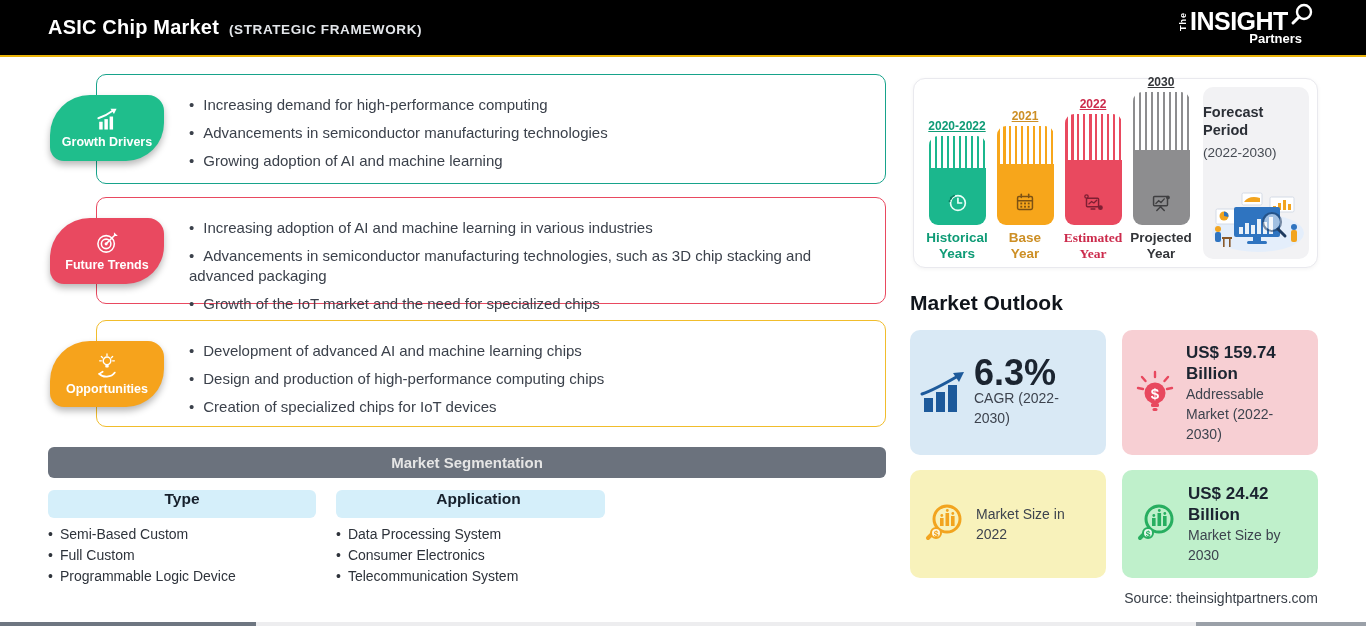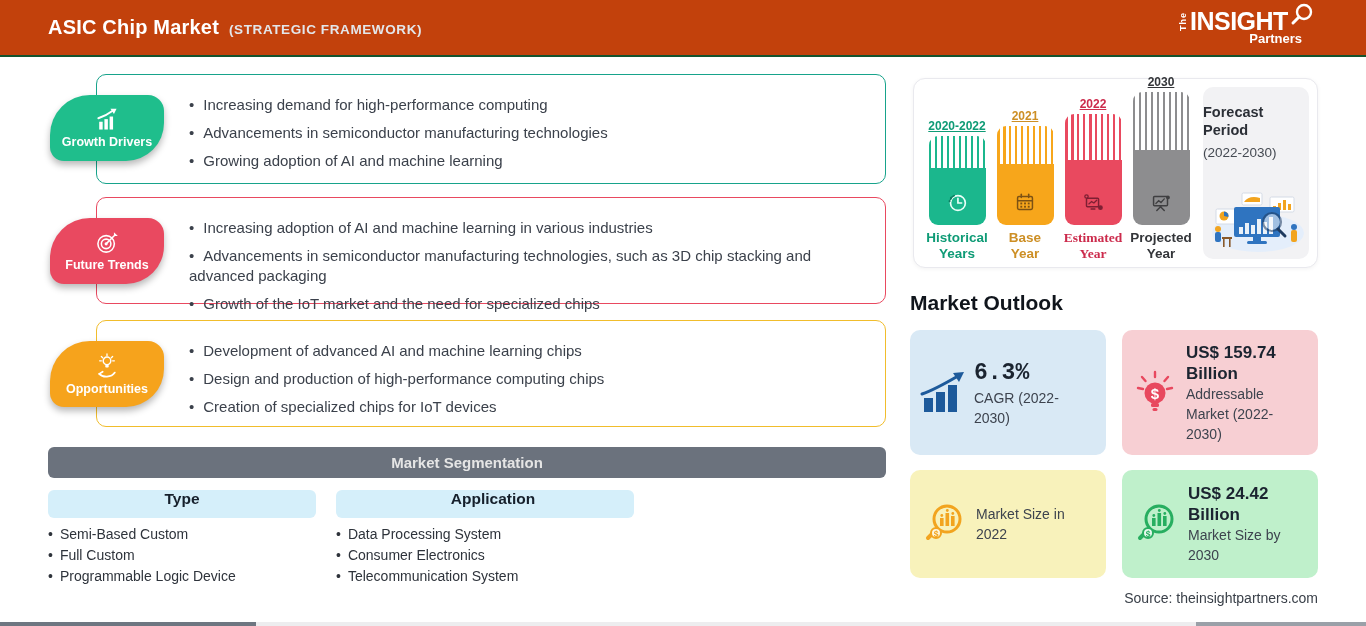--- a/index.html
+++ b/index.html
@@ -1,21 +1,21 @@
 <!DOCTYPE html>
 <html><head>
 <meta charset="utf-8">
 <style>
   * { box-sizing: border-box; margin: 0; padding: 0; }
   html,body { width:1366px; height:626px; overflow:hidden; }
   body { font-family:"Liberation Sans", sans-serif; background:#fff; position:relative; }
 
   
   .header { position:absolute; left:0; top:0; width:1366px; height:57px;
-            background:#c2410c; display:flex; align-items:center; border-bottom:2px solid #14532d; }
+            background:#000000; display:flex; align-items:center; border-bottom:2px solid #eab308; }
   .h-titles { display:flex; align-items:baseline; gap:10px; margin-left:48px; }
   .h-title { color:#fff; font-size:20px; font-weight:700; letter-spacing:.2px; }
   .h-sub { color:#e3e6ea; font-size:13.5px; font-weight:600; letter-spacing:.6px; }
   .logo { position:absolute; right:58px; top:9px; width:130px; height:42px; color:#fff; }
   .logo-row { display:flex; align-items:flex-end; }
   .logo-the { font-size:9px; font-weight:700; writing-mode:vertical-rl; transform:rotate(180deg); letter-spacing:1px; margin-right:2px; margin-bottom:2px; }
   .logo-insight { font-size:25px; font-weight:800; letter-spacing:-.5px; line-height:24px; }
   .logo-partners { font-size:13px; font-weight:700; text-align:right; margin-top:-2px; margin-right:6px; }
   .logo-mag { position:absolute; right:-8px; top:-6px; }
 
@@ -54,21 +54,21 @@
               border-radius:10px; text-align:left; padding-top:16px; }
   .fc-title { font-size:14.5px; font-weight:700; color:#2b2f36; line-height:18px; }
   .fc-range { font-size:13.5px; color:#454a52; margin-top:6px; }
   .fc-illo { position:absolute; bottom:6px; left:3px; }
 
   
   .outlook-title { position:absolute; left:910px; top:291px; font-size:21px; font-weight:700; color:#10151c; }
   .ocard { position:absolute; width:196px; border-radius:10px; display:flex; align-items:center; padding:10px 12px 10px 10px; gap:8px; }
   .ocard .txt { flex:1; }
   .oval { font-size:17px; font-weight:700; color:#1b2430; line-height:21px; }
-  .oval.big { font-size:23px; line-height:30px;font-family:Liberation Mono, monospace; }
+  .oval.big { font-size:36px; line-height:30px; }
   .odesc { font-size:14px; color:#3d434e; line-height:20px; }
 
   .source { position:absolute; right:48px; top:590px; font-size:14px; color:#3a4049; }
 
   
   .sliver { position:absolute; bottom:0; height:4px; }
 </style>
 </head>
 <body>
 
@@ -147,21 +147,21 @@
   </svg>
   <span class="badge-label">Opportunities</span>
 </div>
 
 <div class="seg-bar">
   <span>Market Segmentation</span>
 </div>
 <div class="seg-head" style="left:48px;width:268px;">
   <span>Type</span>
 </div>
-<div class="seg-head" style="left:336px;width:298px;padding-left:16px;">
+<div class="seg-head" style="left:336px;width:269px;padding-left:16px;">
   <span>Application</span>
 </div>
 <ul class="seg-list" style="left:48px;">
   <li>Semi-Based Custom</li>
   <li>Full Custom</li>
   <li>Programmable Logic Device</li>
 </ul>
 <ul class="seg-list" style="left:336px;">
   <li>Data Processing System</li>
   <li>Consumer Electronics</li>

